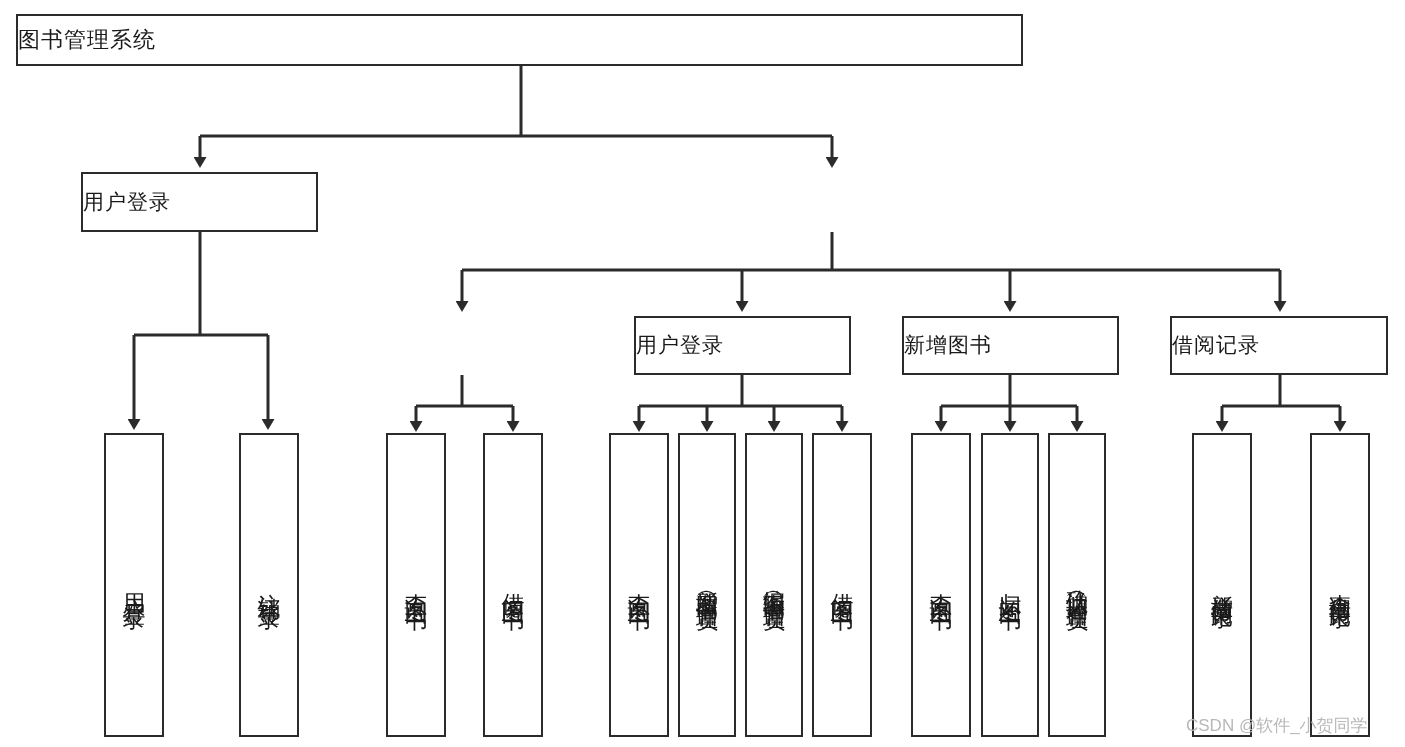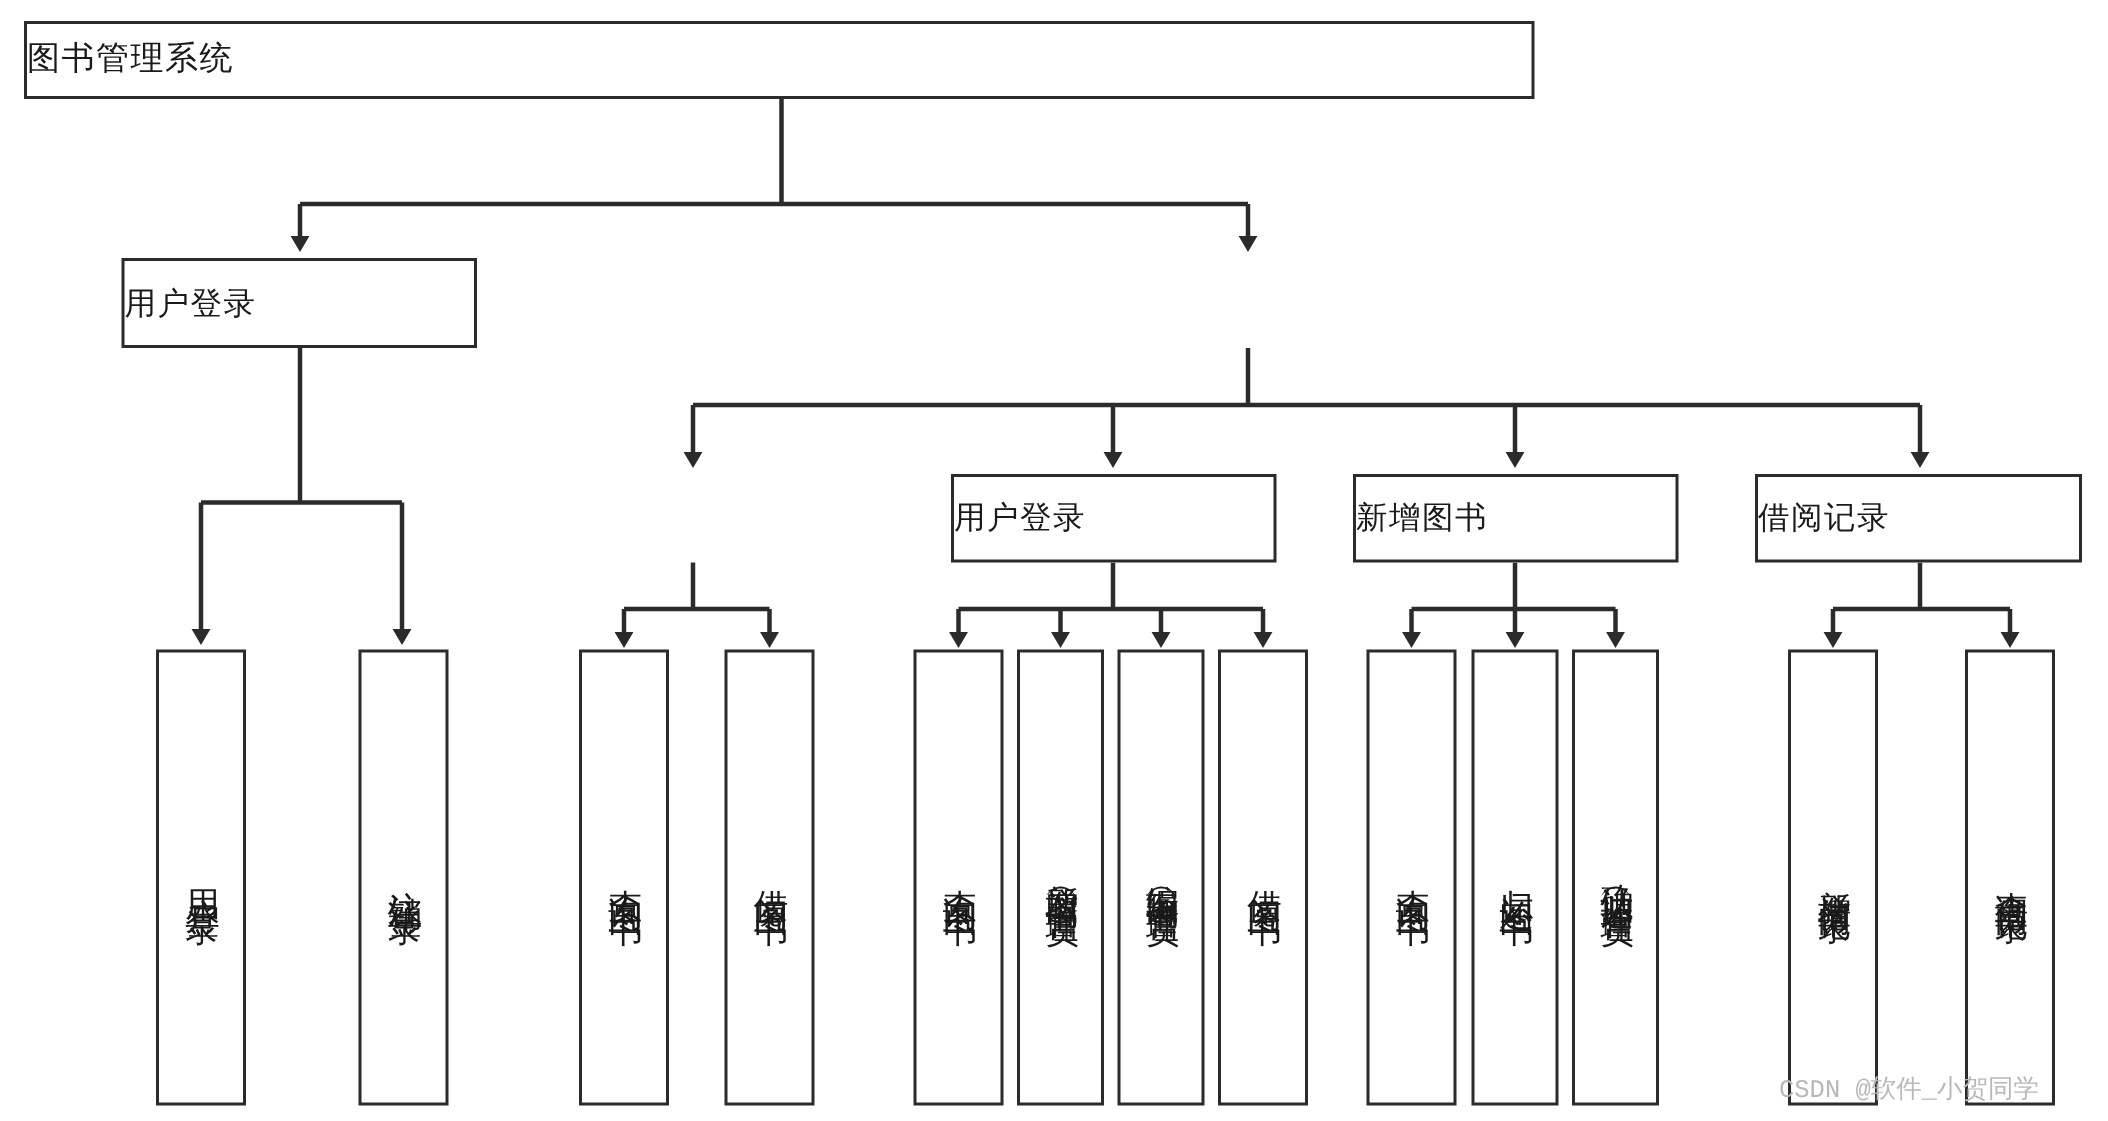--- a/index.html
+++ b/index.html
@@ -69,21 +69,21 @@
     letter-spacing: 3px;
   }
   .watermark {
     position: absolute;
     left: 1186px;
     top: 714px;
     font-size: 17px;
     color: #b8b8b8;
     white-space: nowrap;
     z-index: 5;
-    font-family: Liberation Mono, monospace;
+    font-family: Liberation Sans, sans-serif;
   }
 </style>
 </head>
 <body>
 
 <div id="diagram-root">
 
   <svg id="edge-layer" viewBox="0 0 1405 747" width="1405" height="747" xmlns="http://www.w3.org/2000/svg">
     <defs>
       <marker id="arrow" markerWidth="11" markerHeight="13" refX="1" refY="6.5" orient="auto" markerUnits="userSpaceOnUse">

